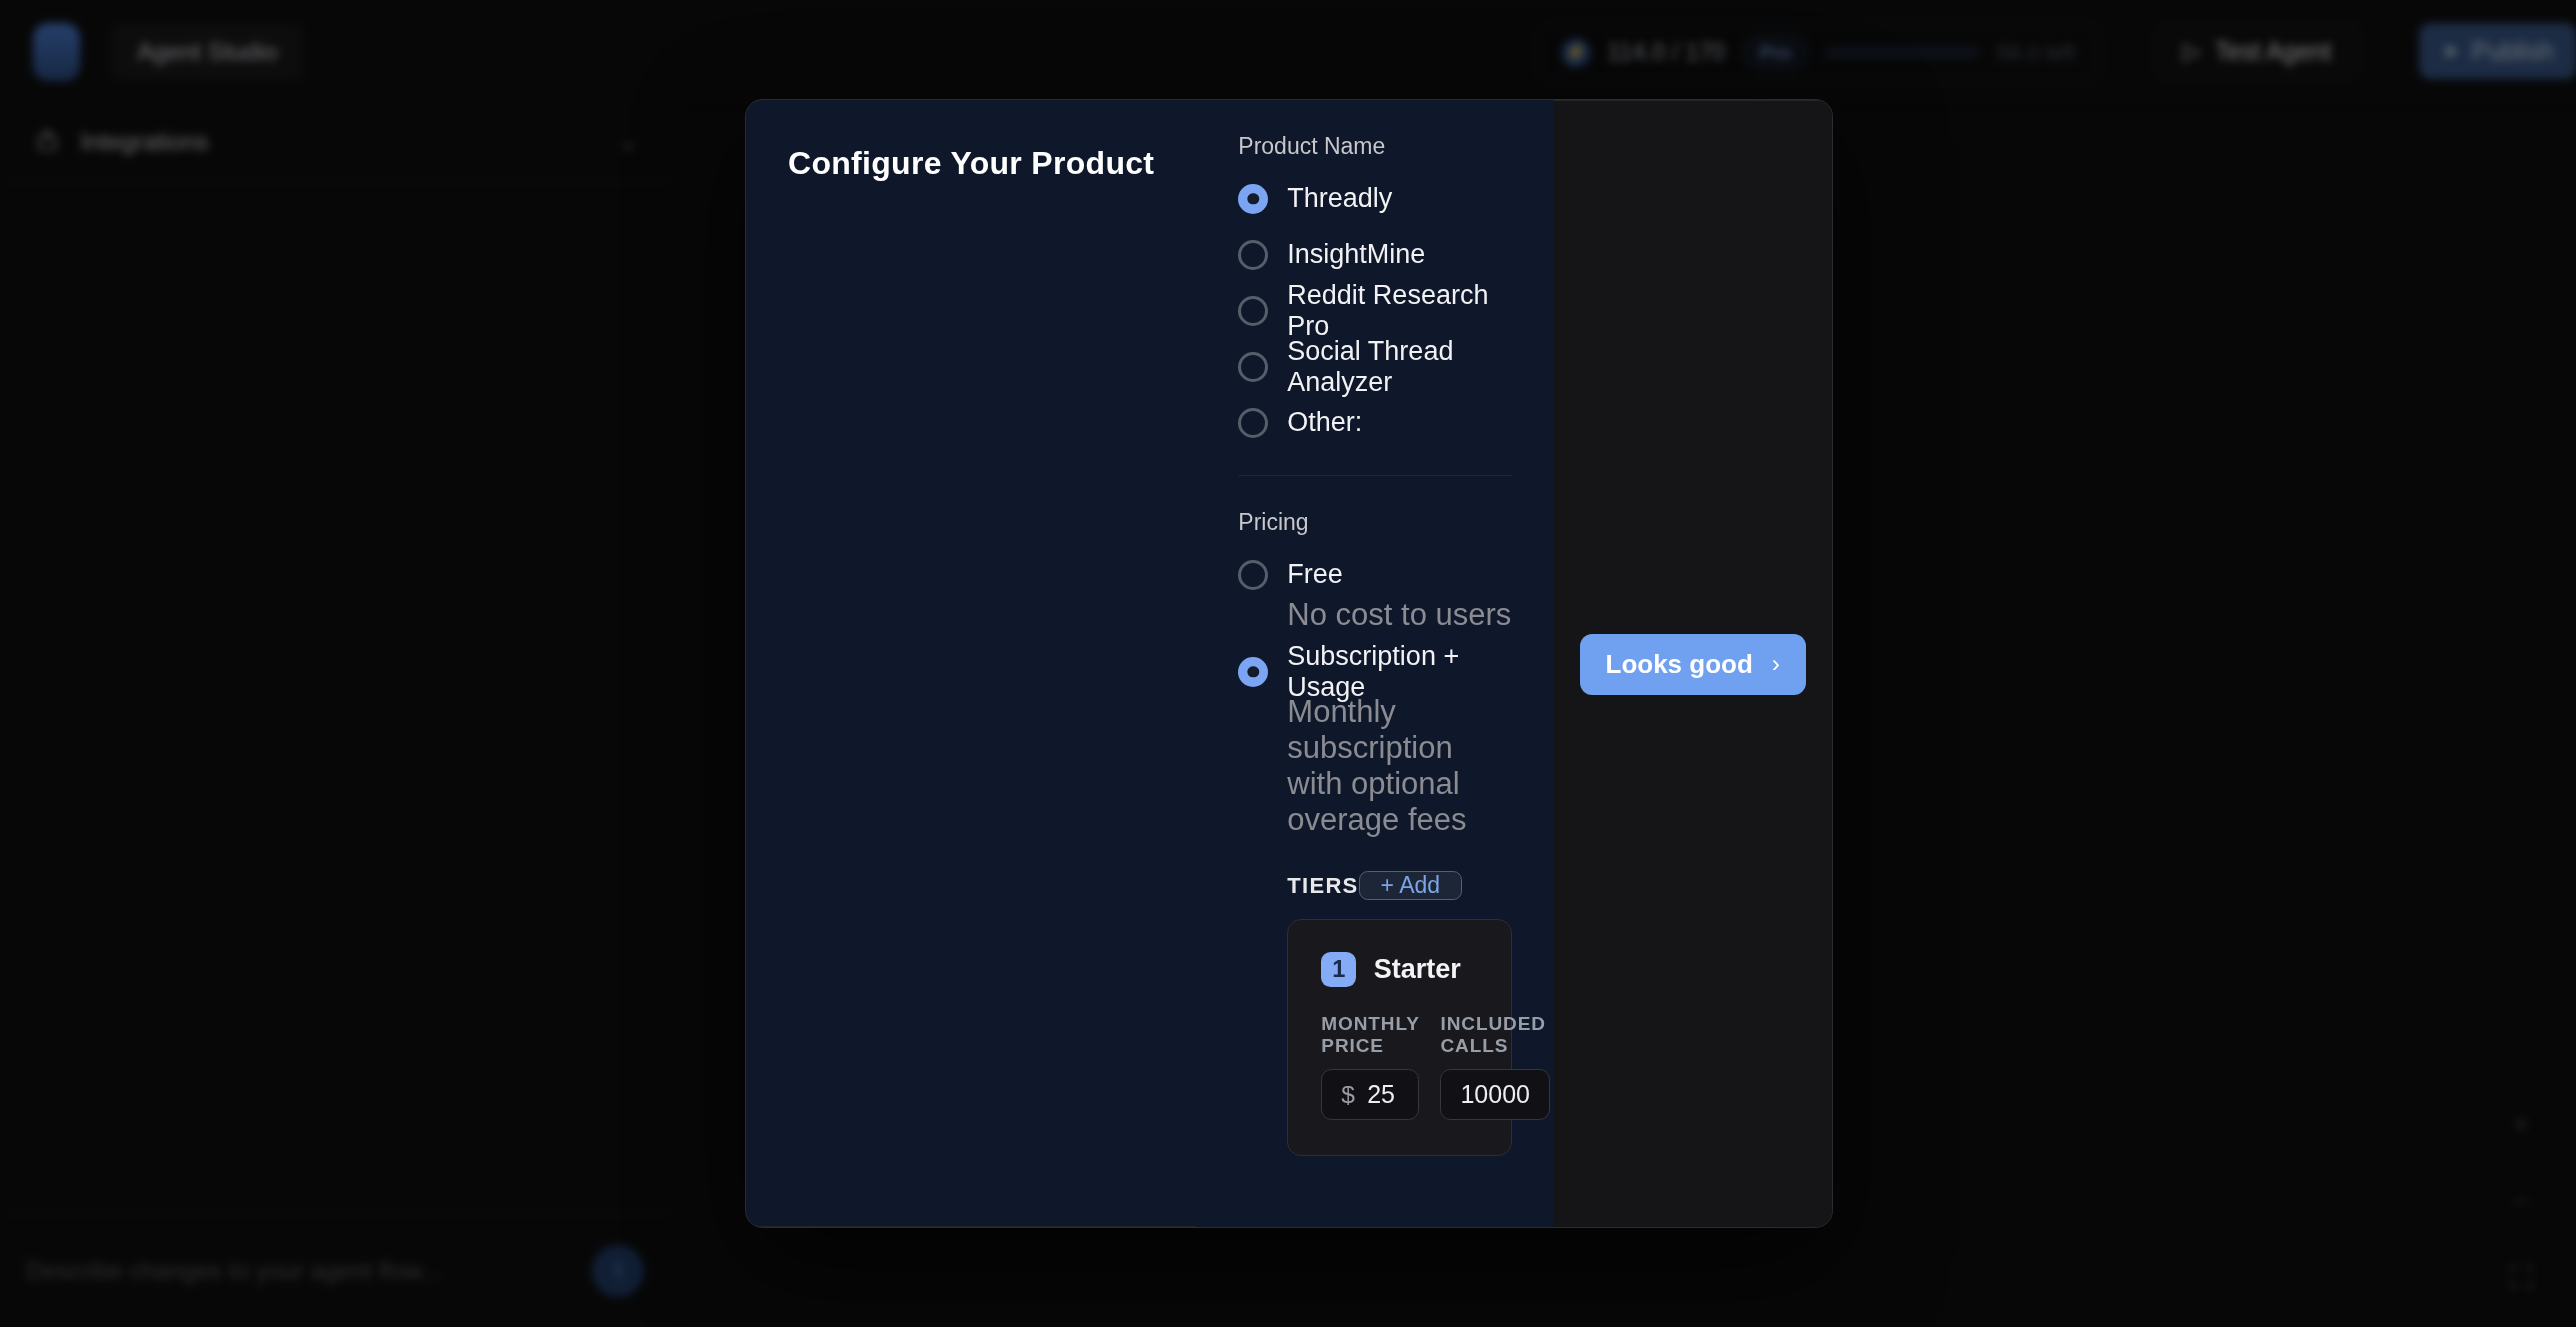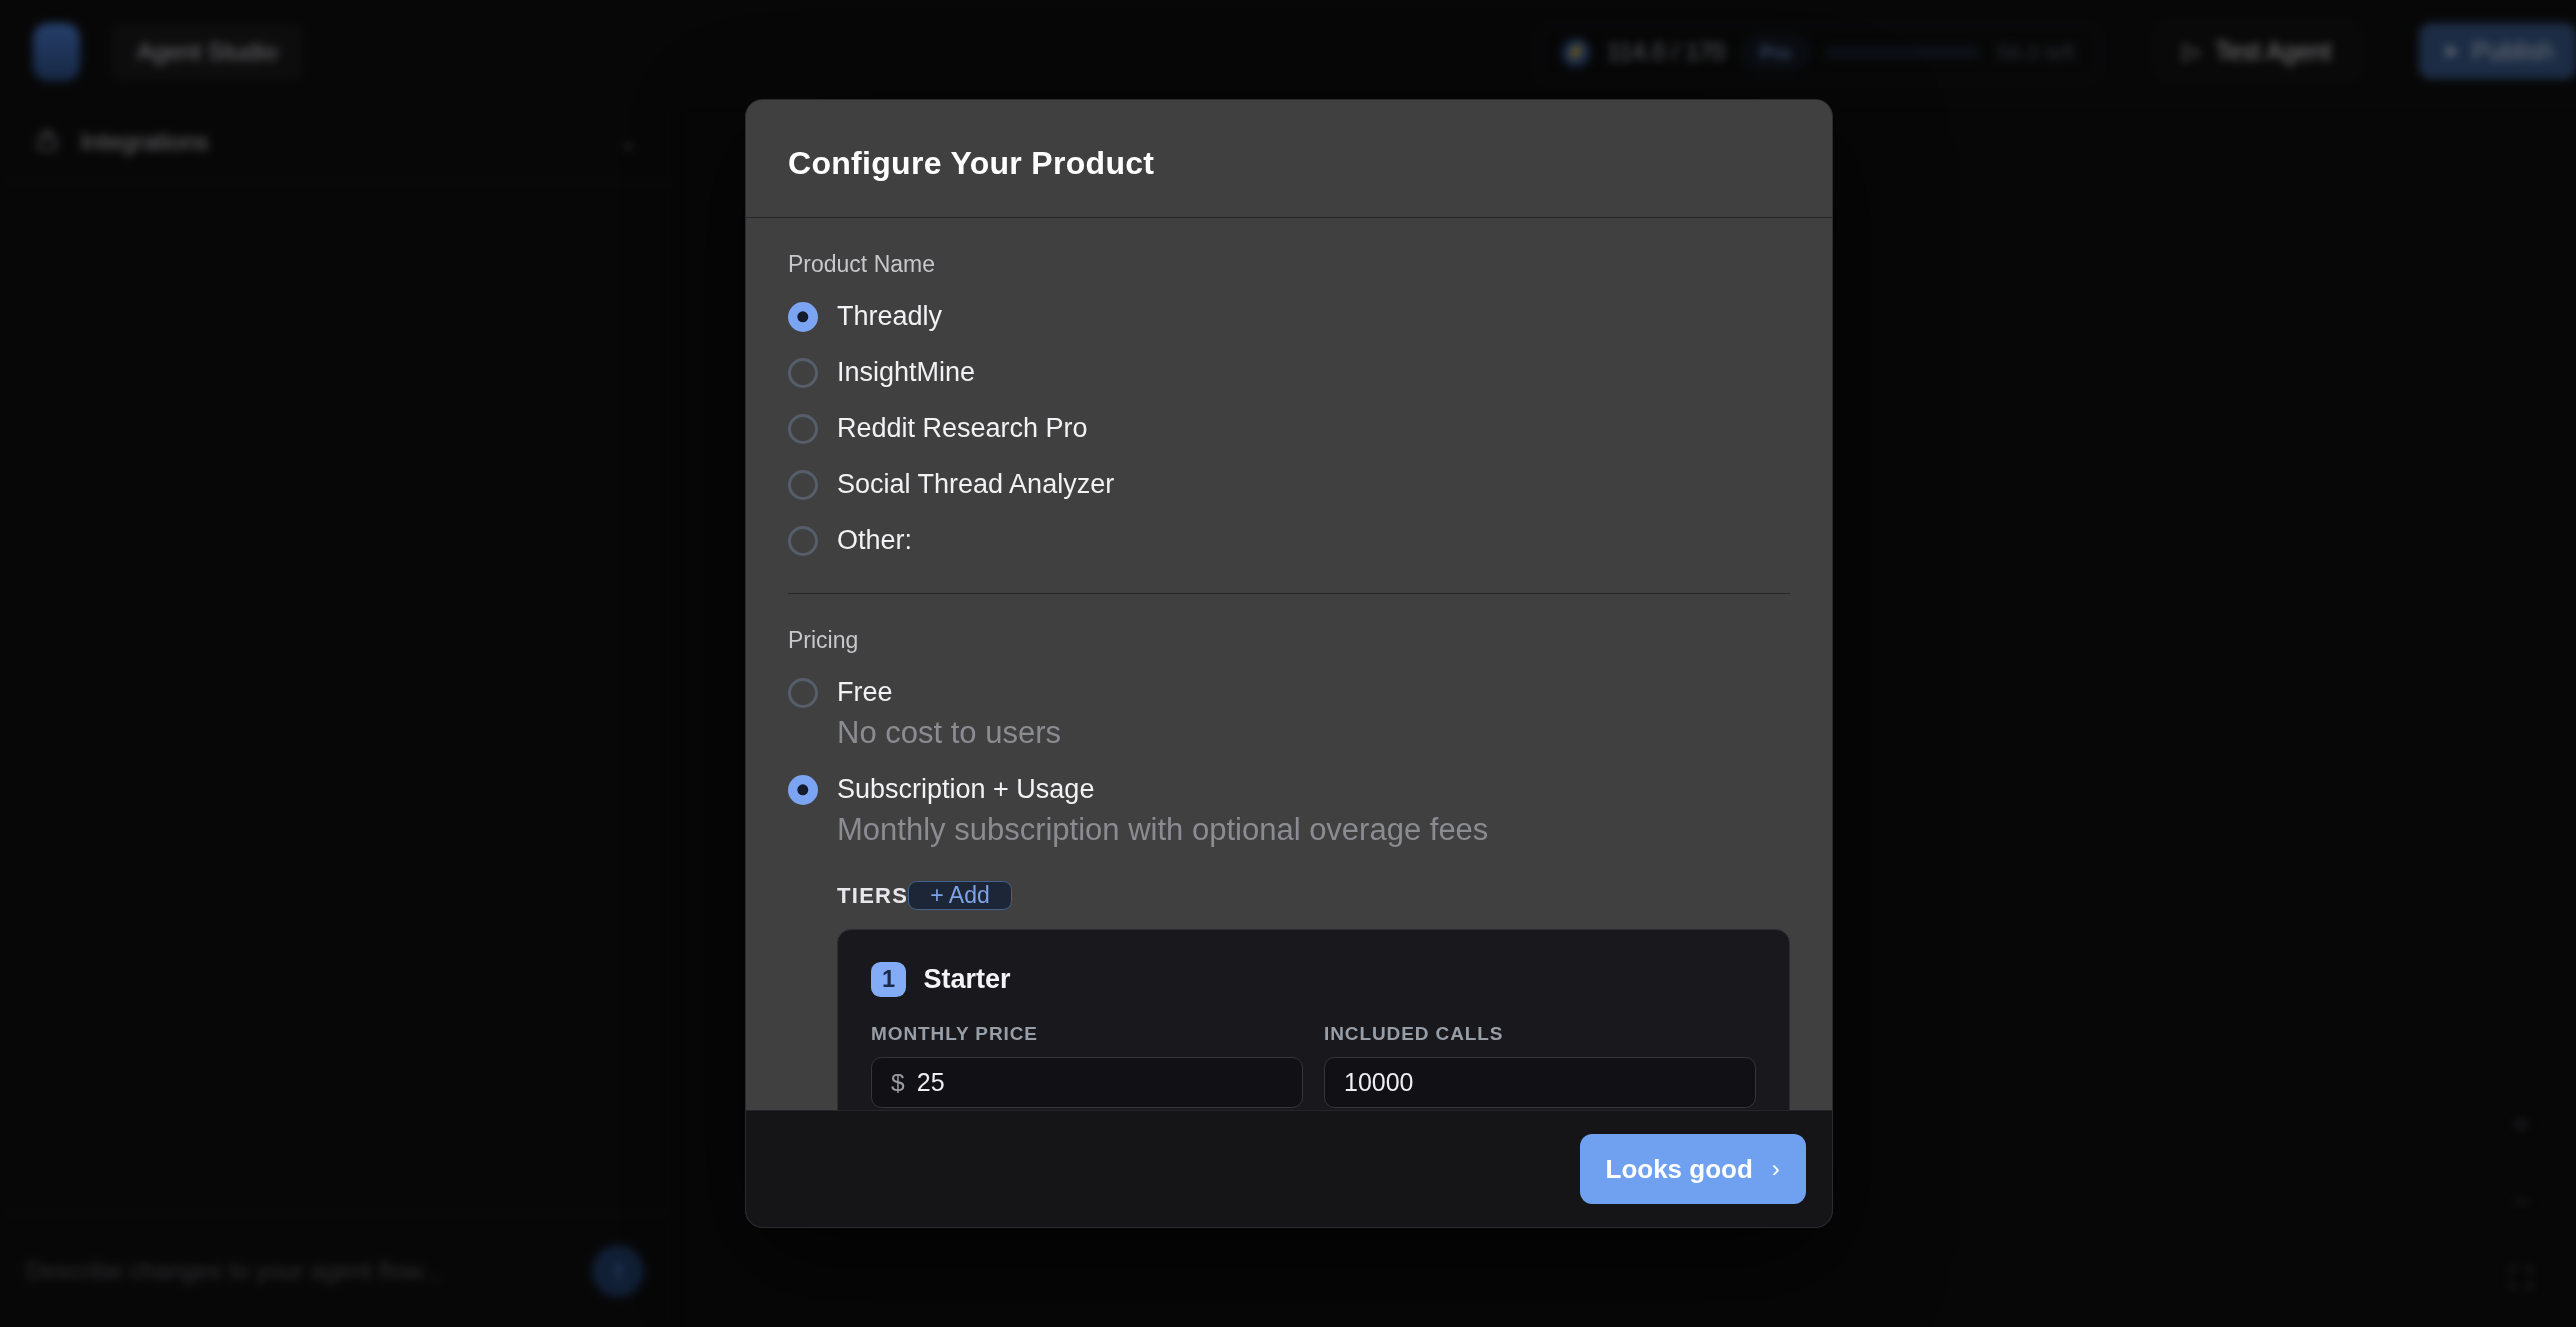--- a/index.html
+++ b/index.html
@@ -53,22 +53,22 @@
   .canvas-controls { position:absolute; right:40px; bottom:35px; display:flex; flex-direction:column;
           align-items:center; gap:45px; color:#45454d; }
   .ctl-glyph { font-size:31.5px; line-height:1; }
   .ctl-svg { display:flex; }
 
   
   .overlay { position:absolute; inset:0; background:rgba(4,4,5,0.48); }
 
   
   .modal { position:absolute; left:745px; top:99px; width:1088px; height:1129px;
-          background:#404040; border:1.7px solid #2b2b30; border-radius:17.5px;
-          box-shadow:0 35px 105px rgba(0,0,0,0.65); display:flex; flex-direction:column; overflow:hidden; }
+          background:#0f172a; border:1.7px solid #2b2b30; border-radius:17.5px;
+          box-shadow:0 35px 105px rgba(0,0,0,0.65); display:flex; flex-direction:row; overflow:hidden; }
   .modal-header { padding:45px 42px 35px 42px; border-bottom:1.7px solid #26262a; }
   .modal-title { font-size:32px; font-weight:700; color:#ffffff; letter-spacing:0.3px; }
   .modal-body { flex:1; padding:0 42px; overflow:hidden; }
 
   .section-label { margin-top:33px; font-size:23px; color:#c7c7cc; }
   .radio-row { display:flex; align-items:center; gap:19px; margin-top:21px; height:35px; }
   .radio { width:30px; height:30px; border-radius:50%; flex:0 0 auto; position:relative;
           border:3.5px solid #565e6b; background:transparent; }
   .radio.checked { border:none; background:#7ba4f2; }
   .radio.checked::after { content:""; position:absolute; left:50%; top:50%; width:11.4px; height:11.4px;
@@ -92,21 +92,21 @@
   .tier-grid { display:flex; gap:21px; margin-top:26px; }
   .tier-field { flex:1; }
   .field-label { font-size:19px; font-weight:600; letter-spacing:0.9px; color:#989ea8; }
   .field-input { margin-top:12.2px; height:51px; background:#111115; border:1.7px solid #36373d;
           border-radius:10.5px; display:flex; align-items:center; padding:0 19px; gap:12.2px; }
   .currency-prefix { font-size:24.5px; color:#9a9aa2; }
   .input-value { font-size:25px; color:#eeeef0; }
 
   .modal-footer { border-top:1.7px solid #26262a; background:#151517; padding:23px 26px;
           display:flex; justify-content:flex-end; align-items:center; }
-  .confirm-btn { background:#70a0f0; border-radius:12.2px; padding:0 26px; height:70px;
+  .confirm-btn { background:#70a0f0; border-radius:12.2px; padding:0 26px; height:61px;
           display:flex; align-items:center; gap:19px; font-size:26px; font-weight:600; color:#ffffff; }
   .confirm-chevron { font-size:24.5px; font-weight:400; }
 </style>
 </head>
 <body>
 
 <div class="screen">
 
   <div class="backdrop">
 

